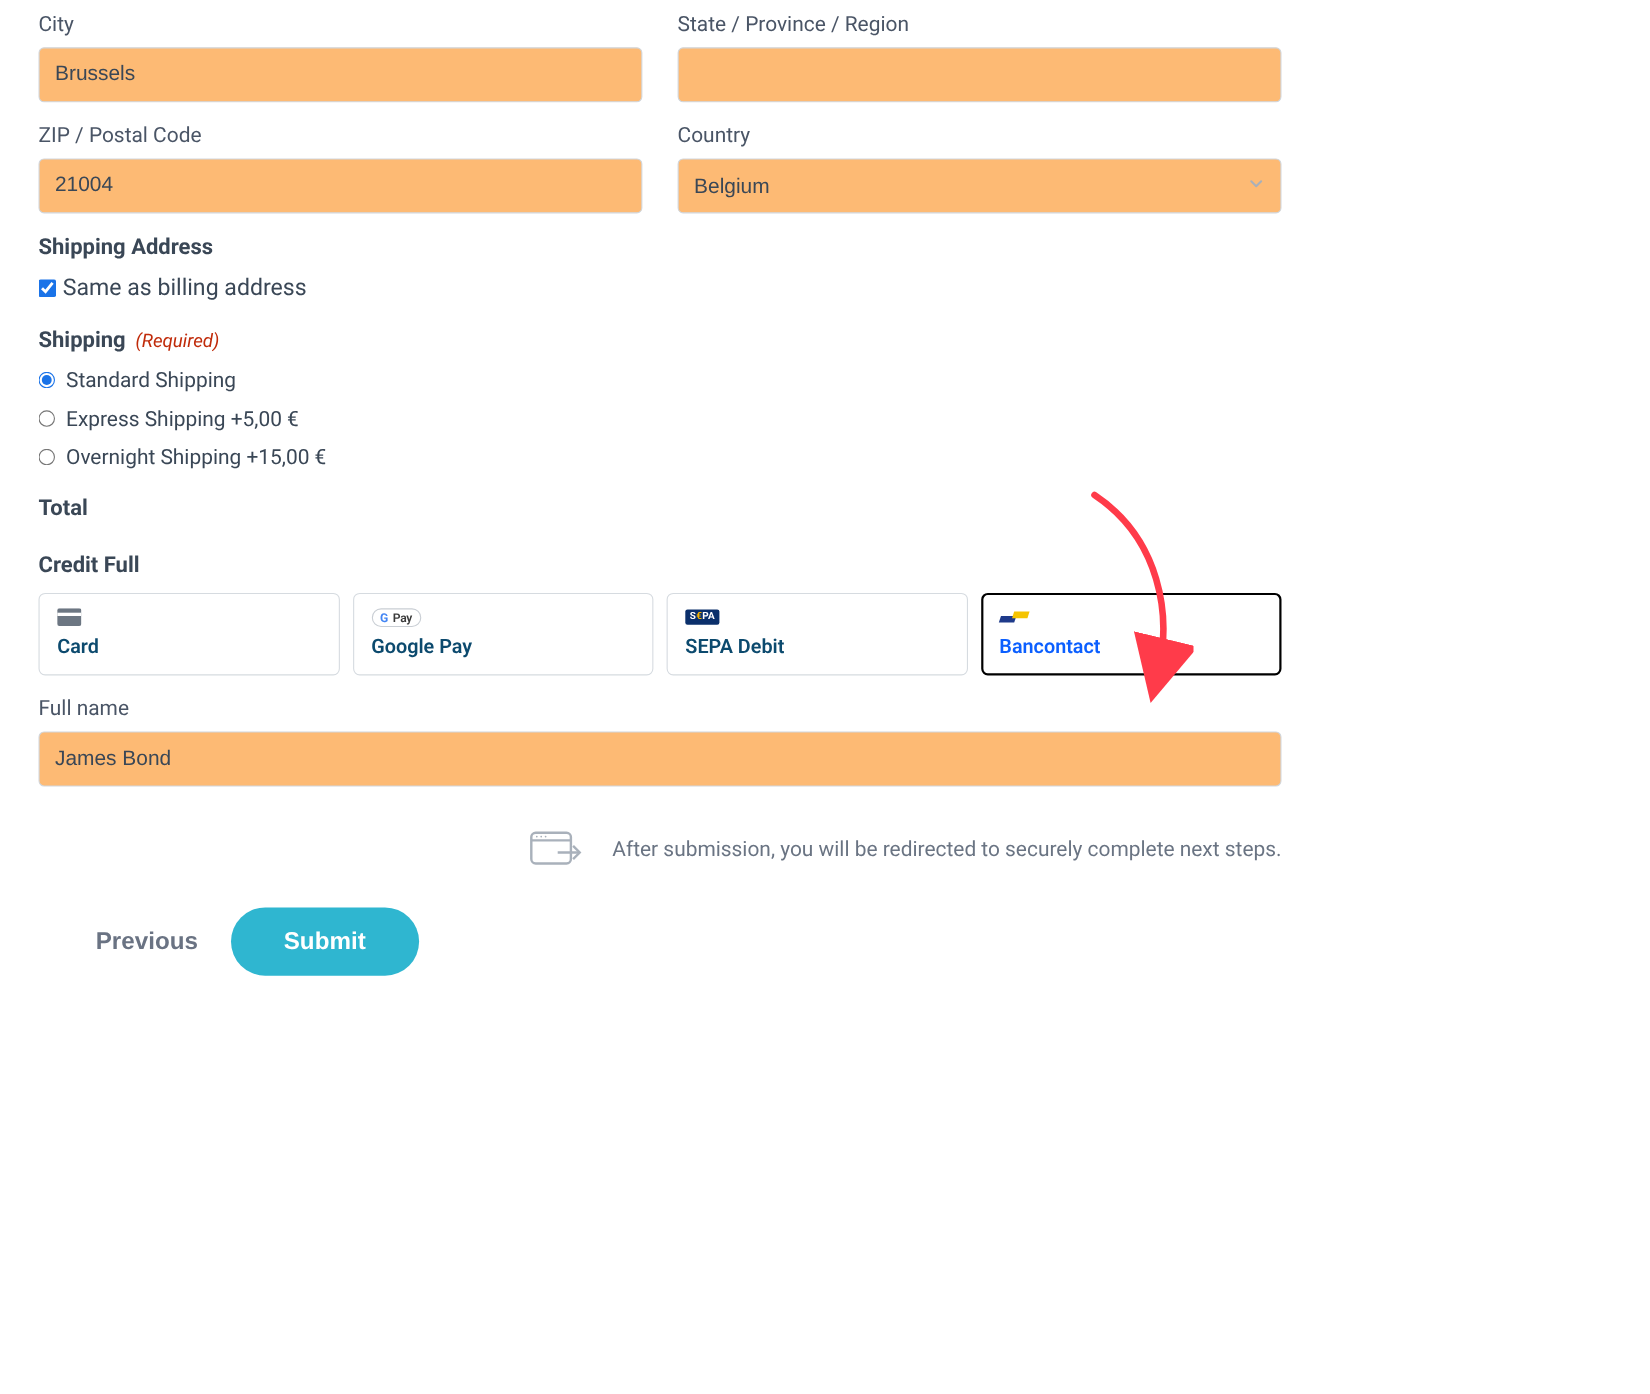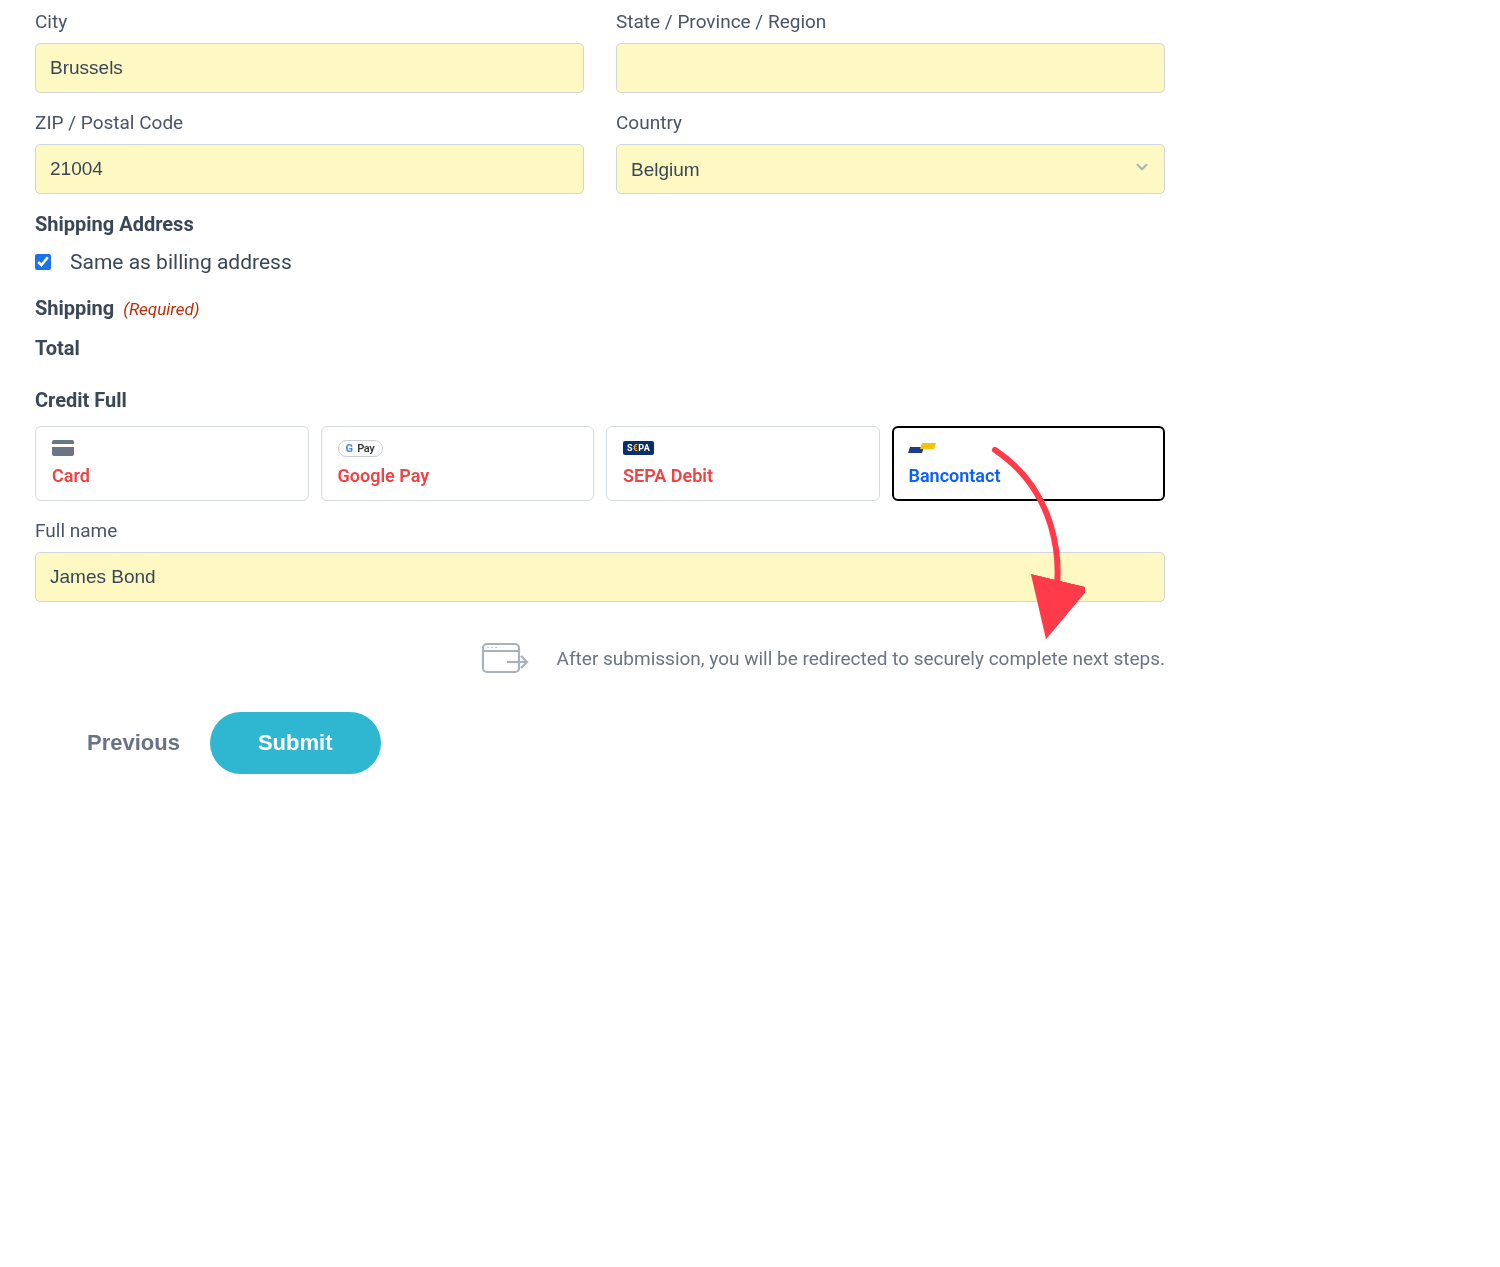--- a/index.html
+++ b/index.html
@@ -20,21 +20,21 @@
       font-weight: 400;
     }
     .text-input {
       width: 100%;
       height: 50px;
       border: 1px solid #d1d6dc;
       border-radius: 5px;
       padding: 0 14px;
       font-size: 19px;
       color: #3a4756;
-      background: #fef9c3;
+      background: #fdba74;
       outline: none;
     }
     .select-wrap { position: relative; }
     .select-wrap .chev {
       position: absolute;
       right: 14px;
       top: 50%;
       transform: translateY(-50%);
       pointer-events: none;
       color: #a8b0ba;
@@ -47,21 +47,21 @@
     }
     .section-heading {
       font-size: 20px;
       font-weight: 700;
       color: #3a4756;
       margin: 16px 0 14px 0;
     }
     .check-row {
       display: flex;
       align-items: center;
-      gap: 19px;
+      gap: 6px;
       margin-bottom: 22px;
     }
     .check-row input[type=checkbox] {
       width: 16px;
       height: 16px;
       accent-color: #1a73e8;
       cursor: pointer;
     }
     .check-row .check-label {
       font-size: 21px;
@@ -118,21 +118,21 @@
       padding: 11px 15px 13px 15px;
     }
     .pay-option .pay-icon {
       height: 18px;
       display: flex;
       align-items: center;
     }
     .pay-option .pay-label {
       font-size: 18px;
       font-weight: 600;
-      color: #ef4444;
+      color: #0c4a6e;
     }
     .pay-option.selected .pay-label { color: #0b5fff; }
     .gpay-badge {
       display: inline-flex;
       align-items: center;
       border: 1px solid #c9ced4;
       border-radius: 10px;
       padding: 1px 7px;
       font-size: 11px;
       font-weight: 600;
@@ -252,20 +252,34 @@
   <div class="section-heading">Shipping Address</div>
   <label class="check-row">
     <input type="checkbox" checked="" style="">
     <span class="check-label">Same as billing address</span>
   </label>
 
   
   <div class="section-heading">
     <span>Shipping</span>
     <span class="required-tag">(Required)</span>
+  </div>
+  <div class="radio-list">
+    <label class="radio-row">
+      <input type="radio" name="ship" checked="" style="">
+      <span class="radio-label">Standard Shipping</span>
+    </label>
+    <label class="radio-row">
+      <input type="radio" name="ship" style="">
+      <span class="radio-label">Express Shipping +5,00 €</span>
+    </label>
+    <label class="radio-row">
+      <input type="radio" name="ship" style="">
+      <span class="radio-label">Overnight Shipping +15,00 €</span>
+    </label>
   </div>
 
   
   <div class="section-heading">Total</div>
 
   
   <div class="section-heading" style="margin-top:28px;">Credit Full</div>
 
   <div class="pay-grid">
 

